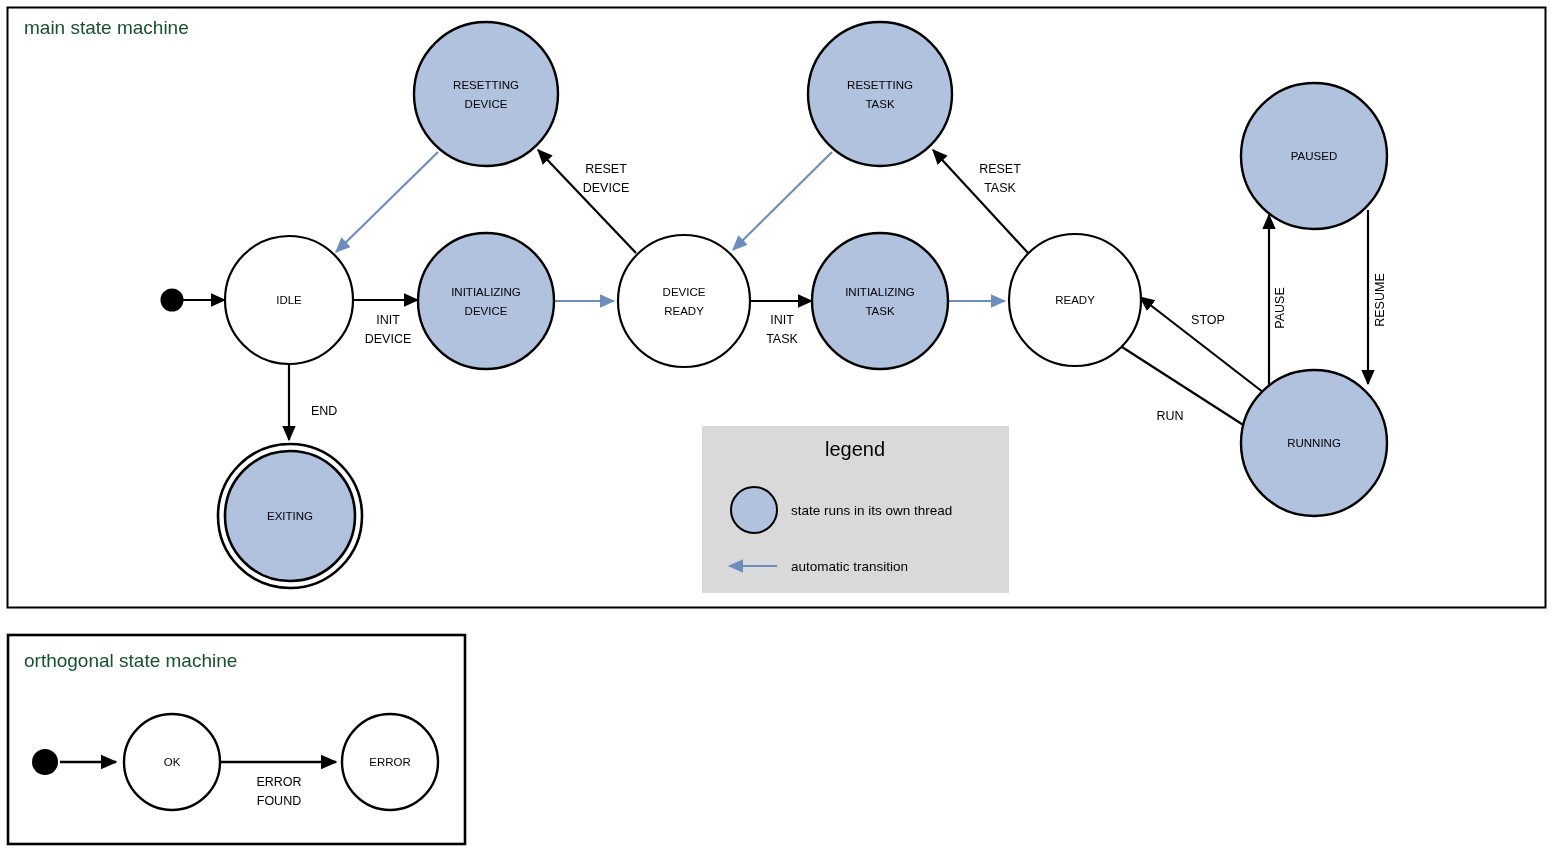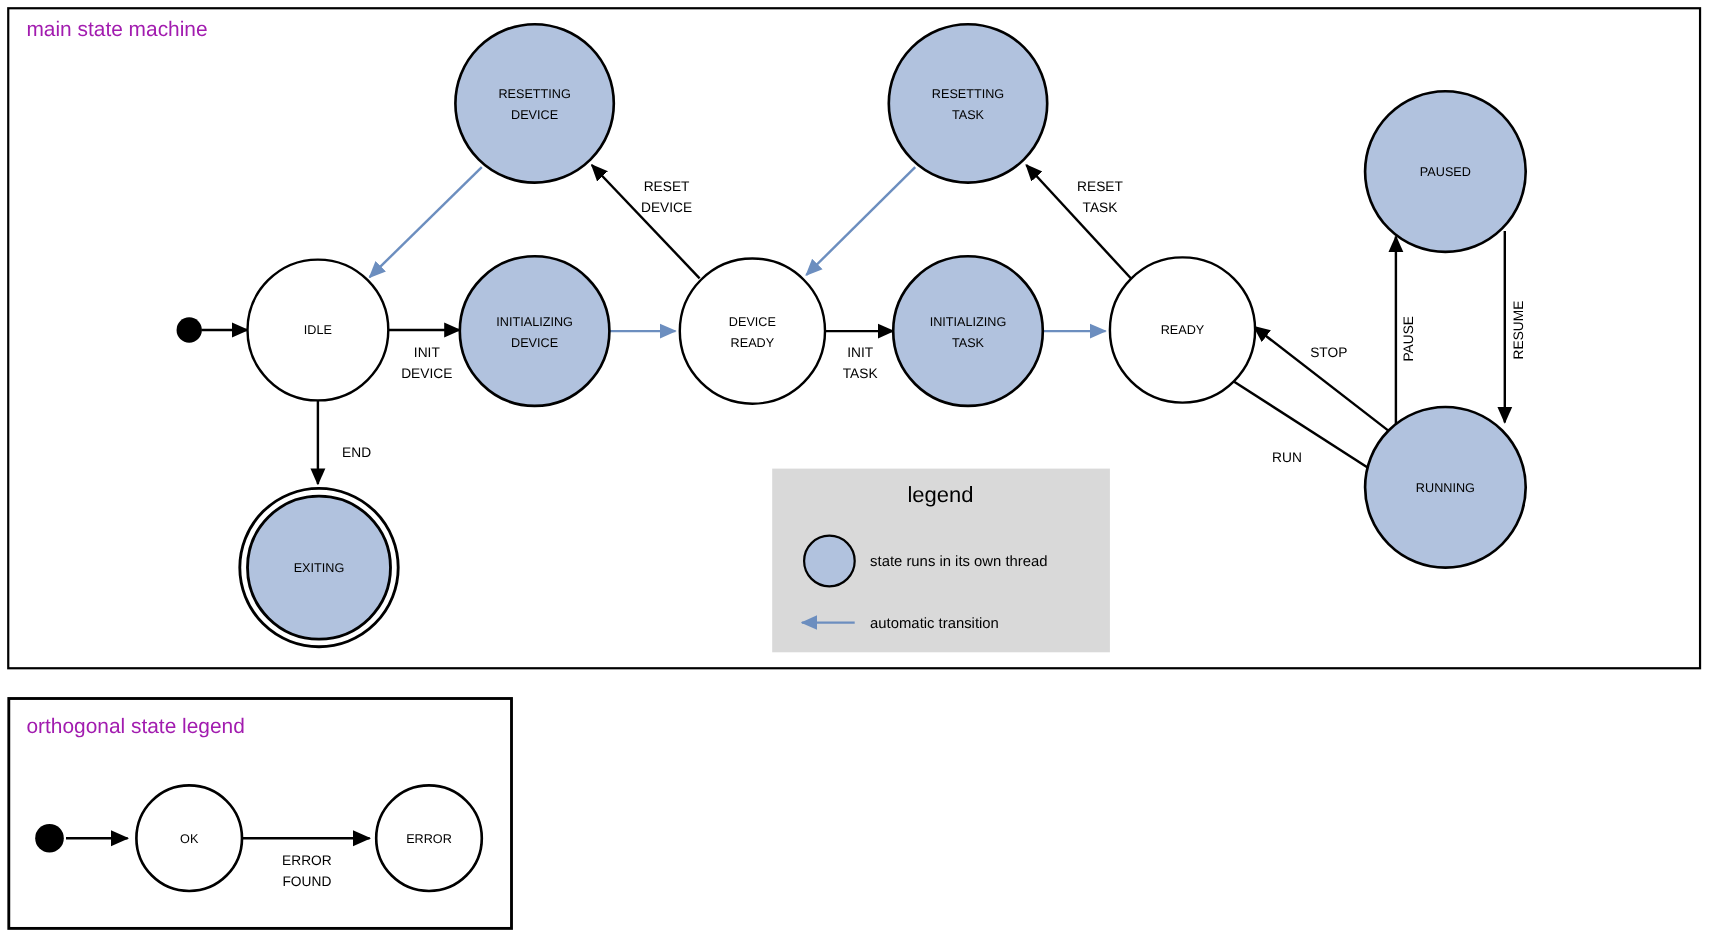--- a/index.html
+++ b/index.html
@@ -1,20 +1,20 @@
 <!DOCTYPE html>
 <html><head>
 <meta charset="utf-8">
 <style>
   html,body{margin:0;padding:0;background:#ffffff;}
   body{width:1555px;height:852px;position:relative;
        font-family:"Liberation Sans","DejaVu Sans",sans-serif;
        -webkit-font-smoothing:antialiased;overflow:hidden;}
   #canvas{position:absolute;left:0;top:0;width:1555px;height:852px;}
-  .frame-title{position:absolute;font-size:19px;color:#a21caf;white-space:nowrap;}
+  .frame-title{position:absolute;font-size:19px;color:#14532d;white-space:nowrap;}
   #main-title{left:24px;top:17px;}
   #ortho-title{left:24px;top:650px;}
   svg{display:block;}
   text{fill:#000;font-family:"Liberation Sans","DejaVu Sans",sans-serif;}
   .node-label{font-size:11.5px;text-anchor:middle;dominant-baseline:middle;}
   .edge-label{font-size:12.5px;text-anchor:middle;dominant-baseline:middle;}
   .legend-title{font-size:20px;text-anchor:middle;dominant-baseline:middle;}
   .legend-text{font-size:13.5px;text-anchor:start;dominant-baseline:middle;}
 </style>
 </head>
@@ -157,13 +157,13 @@
   </g>
 
   <g>
     <circle cx="390" cy="762" r="48" fill="#ffffff" stroke="#000000" stroke-width="2.4"></circle>
     <text class="node-label" x="390" y="763">ERROR</text>
   </g>
 
 </svg>
 
 <div class="frame-title" id="main-title">main state machine</div>
-<div class="frame-title" id="ortho-title">orthogonal state legend</div>
+<div class="frame-title" id="ortho-title">orthogonal state machine</div>
 
 </body></html>

